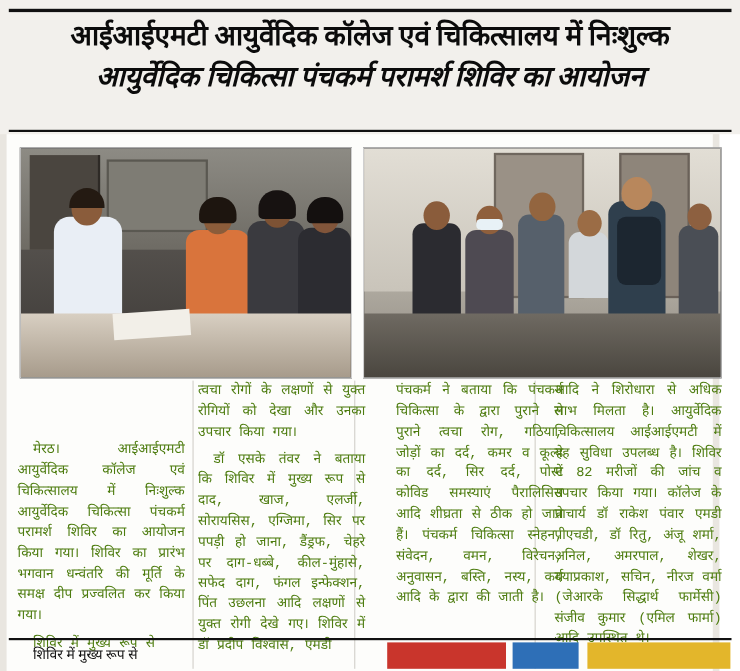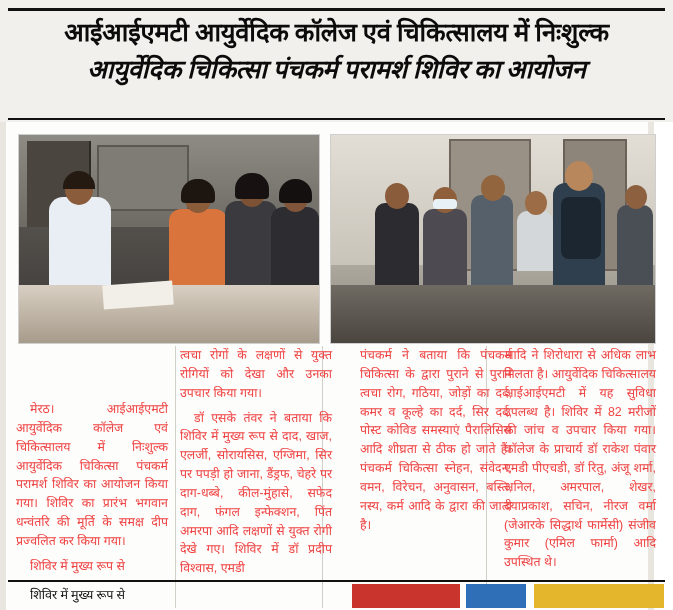--- a/index.html
+++ b/index.html
@@ -252,24 +252,24 @@
   .cols {
     position: absolute;
     left: 16px;
     top: 346px;
     width: 644px;
     height: 262px;
   }
   .col {
     position: absolute;
     top: 0;
-    font-family: Liberation Sans, sans-serif;
+    font-family: Liberation Mono, monospace;
     font-size: 12.4px;
     line-height: 1.52;
-    color: #ef4444;
+    color: #4d7c0f;
     text-align: justify;
     text-justify: inter-word;
   }
   .col p { margin: 0 0 6px 0; }
   .col p.indent { text-indent: 14px; }
   .col-1 { left: 0; width: 152px; top: 54px; }
   .col-2 { left: 164px; width: 152px; }
   .col-3 { left: 344px; width: 152px; }
   .col-4 { left: 488px; width: 152px; }
   .divider {
@@ -402,21 +402,21 @@
   <div class="divider div-3"></div>
 
 
   <div class="cols">
     <div class="col col-1">
       <p class="indent">मेरठ। आईआईएमटी आयुर्वेदिक कॉलेज एवं चिकित्सालय में निःशुल्क आयुर्वेदिक चिकित्सा पंचकर्म परामर्श शिविर का आयोजन किया गया। शिविर का प्रारंभ भगवान धन्वंतरि की मूर्ति के समक्ष दीप प्रज्वलित कर किया गया।</p>
       <p class="indent">शिविर में मुख्य रूप से</p>
     </div>
     <div class="col col-2">
       <p>त्वचा रोगों के लक्षणों से युक्त रोगियों को देखा और उनका उपचार किया गया।</p>
-      <p class="indent">डॉ एसके तंवर ने बताया कि शिविर में मुख्य रूप से दाद, खाज, एलर्जी, सोरायसिस, एग्जिमा, सिर पर पपड़ी हो जाना, डैंड्रफ, चेहरे पर दाग-धब्बे, कील-मुंहासे, सफेद दाग, फंगल इन्फेक्शन, पिंत अमरपा आदि लक्षणों से युक्त रोगी देखे गए। शिविर में डॉ प्रदीप विश्वास, एमडी</p>
+      <p class="indent">डॉ एसके तंवर ने बताया कि शिविर में मुख्य रूप से दाद, खाज, एलर्जी, सोरायसिस, एग्जिमा, सिर पर पपड़ी हो जाना, डैंड्रफ, चेहरे पर दाग-धब्बे, कील-मुंहासे, सफेद दाग, फंगल इन्फेक्शन, पिंत उछलना आदि लक्षणों से युक्त रोगी देखे गए। शिविर में डॉ प्रदीप विश्वास, एमडी</p>
     </div>
     <div class="col col-3">
       <p>पंचकर्म ने बताया कि पंचकर्म चिकित्सा के द्वारा पुराने से पुराने त्वचा रोग, गठिया, जोड़ों का दर्द, कमर व कूल्हे का दर्द, सिर दर्द, पोस्ट कोविड समस्याएं पैरालिसिस आदि शीघ्रता से ठीक हो जाते हैं। पंचकर्म चिकित्सा स्नेहन, संवेदन, वमन, विरेचन, अनुवासन, बस्ति, नस्य, कर्म आदि के द्वारा की जाती है।</p>
     </div>
     <div class="col col-4">
       <p>आदि ने शिरोधारा से अधिक लाभ मिलता है। आयुर्वेदिक चिकित्सालय आईआईएमटी में यह सुविधा उपलब्ध है। शिविर में 82 मरीजों की जांच व उपचार किया गया। कॉलेज के प्राचार्य डॉ राकेश पंवार एमडी पीएचडी, डॉ रितु, अंजू शर्मा, अनिल, अमरपाल, शेखर, दयाप्रकाश, सचिन, नीरज वर्मा (जेआरके सिद्धार्थ फार्मेसी) संजीव कुमार (एमिल फार्मा) आदि उपस्थित थे।</p>
     </div>
   </div>
 
   <div class="bottom-rule"></div>

